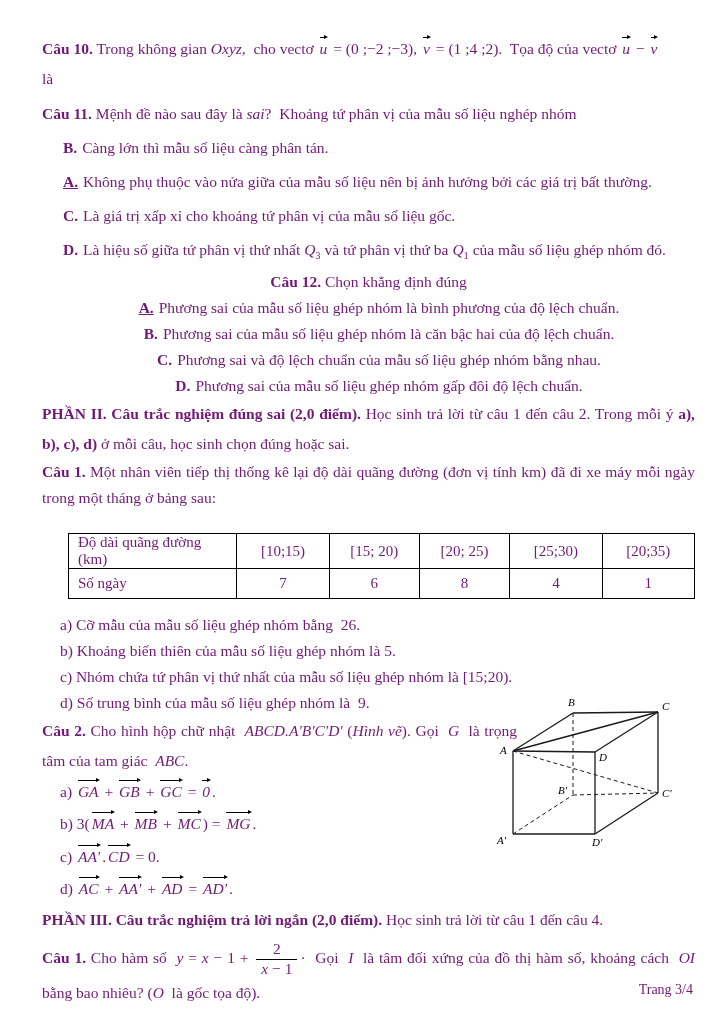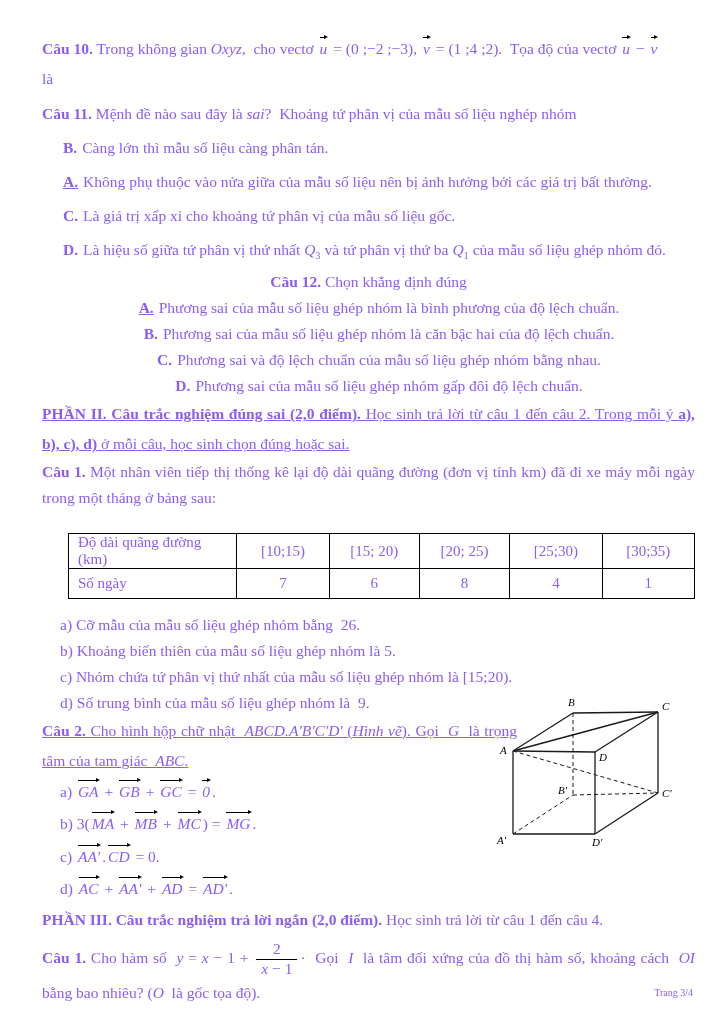--- a/index.html
+++ b/index.html
@@ -1,24 +1,24 @@
 <!DOCTYPE html>
 <html><head>
 <meta charset="utf-8">
 <style>
   html,body { margin:0; padding:0; background:#fff; }
   .page {
     position:relative; width:725px; height:1024px; background:#fff;
     font-family:"Liberation Serif","DejaVu Serif",serif;
-    font-size:15.5px; color:#8b5cf6; overflow:hidden;
+    font-size:15.5px; color:#701a75; overflow:hidden;
     box-sizing:border-box; padding:32px 30px 16px 42px;
   }
   .para { text-align:justify; margin:0; }
   .lh33 { line-height:33px; }
-  .lh30 { line-height:30px;text-decoration:underline; }
+  .lh30 { line-height:30px; }
   .lh29 { line-height:26px; }
   .lh28 { line-height:28px; }
   .lh27 { line-height:27px;margin-top:7px; }
   .lh26 { line-height:26px;text-align:center; }
   b.ql { font-weight:bold; }
   .u { text-decoration:underline; }
   .opt { padding-left:21px; }
   .opt b { margin-right:5px; }
   .optrow { display:flex; padding-left:21px; line-height:28px; }
   .optrow .oc0 { width:159px; }
@@ -37,21 +37,21 @@
   .frac .num { display:block; padding:0 5px; border-bottom:1px solid #000; }
   .frac .den { display:block; padding:0 5px; }
   
   .dtable { border-collapse:collapse; margin:22px 0 13px 26px; }
   .dtable td { border:1px solid #000; height:29px; font-size:15px; text-align:center; padding:0 4px; }
   .dtable td.first { width:168px; text-align:left; padding-left:9px; }
   .dtable td.cell { width:88px; }
   
   .figwrap { position:absolute; left:492px; top:684px; width:228px; height:184px; }
   .figwrap text { font-family:"Liberation Serif","DejaVu Serif",serif; font-style:italic; font-size:11px; }
-  .footer { position:absolute; right:32px; bottom:26px; font-size:10px; }
+  .footer { position:absolute; right:32px; bottom:26px; font-size:14px; }
   .q2text { width:475px; }
 </style>
 </head>
 <body>
 
 <div class="page">
 
   <p class="para lh33"><b class="ql">Câu 10.</b><span> Trong không gian <i>Oxyz</i>,&nbsp; cho vectơ <span class="vec">u</span> = (0 ;−2 ;−3), <span class="vec">v</span> = (1 ;4 ;2).&nbsp; Tọa độ của vectơ <span class="vec">u</span> − <span class="vec">v</span></span></p>
   <p class="para lh28">là</p>
 
@@ -72,21 +72,21 @@
   <p class="para lh29"><b class="ql">Câu 1.</b><span> Một nhân viên tiếp thị thống kê lại độ dài quãng đường (đơn vị tính km) đã đi xe máy mỗi ngày trong một tháng ở bảng sau:</span></p>
 
   <table class="dtable">
     <tbody>
         <tr>
       <td class="first">Độ dài quãng đường (km)</td>
       <td class="cell">[10;15)</td>
       <td class="cell">[15; 20)</td>
       <td class="cell">[20; 25)</td>
       <td class="cell">[25;30)</td>
-      <td class="cell">[30;35)</td>
+      <td class="cell">[20;35)</td>
     </tr>
     <tr>
       <td class="first">Số ngày</td>
       <td class="cell">7</td>
       <td class="cell">6</td>
       <td class="cell">8</td>
       <td class="cell">4</td>
       <td class="cell">1</td>
     </tr>
   </tbody>

